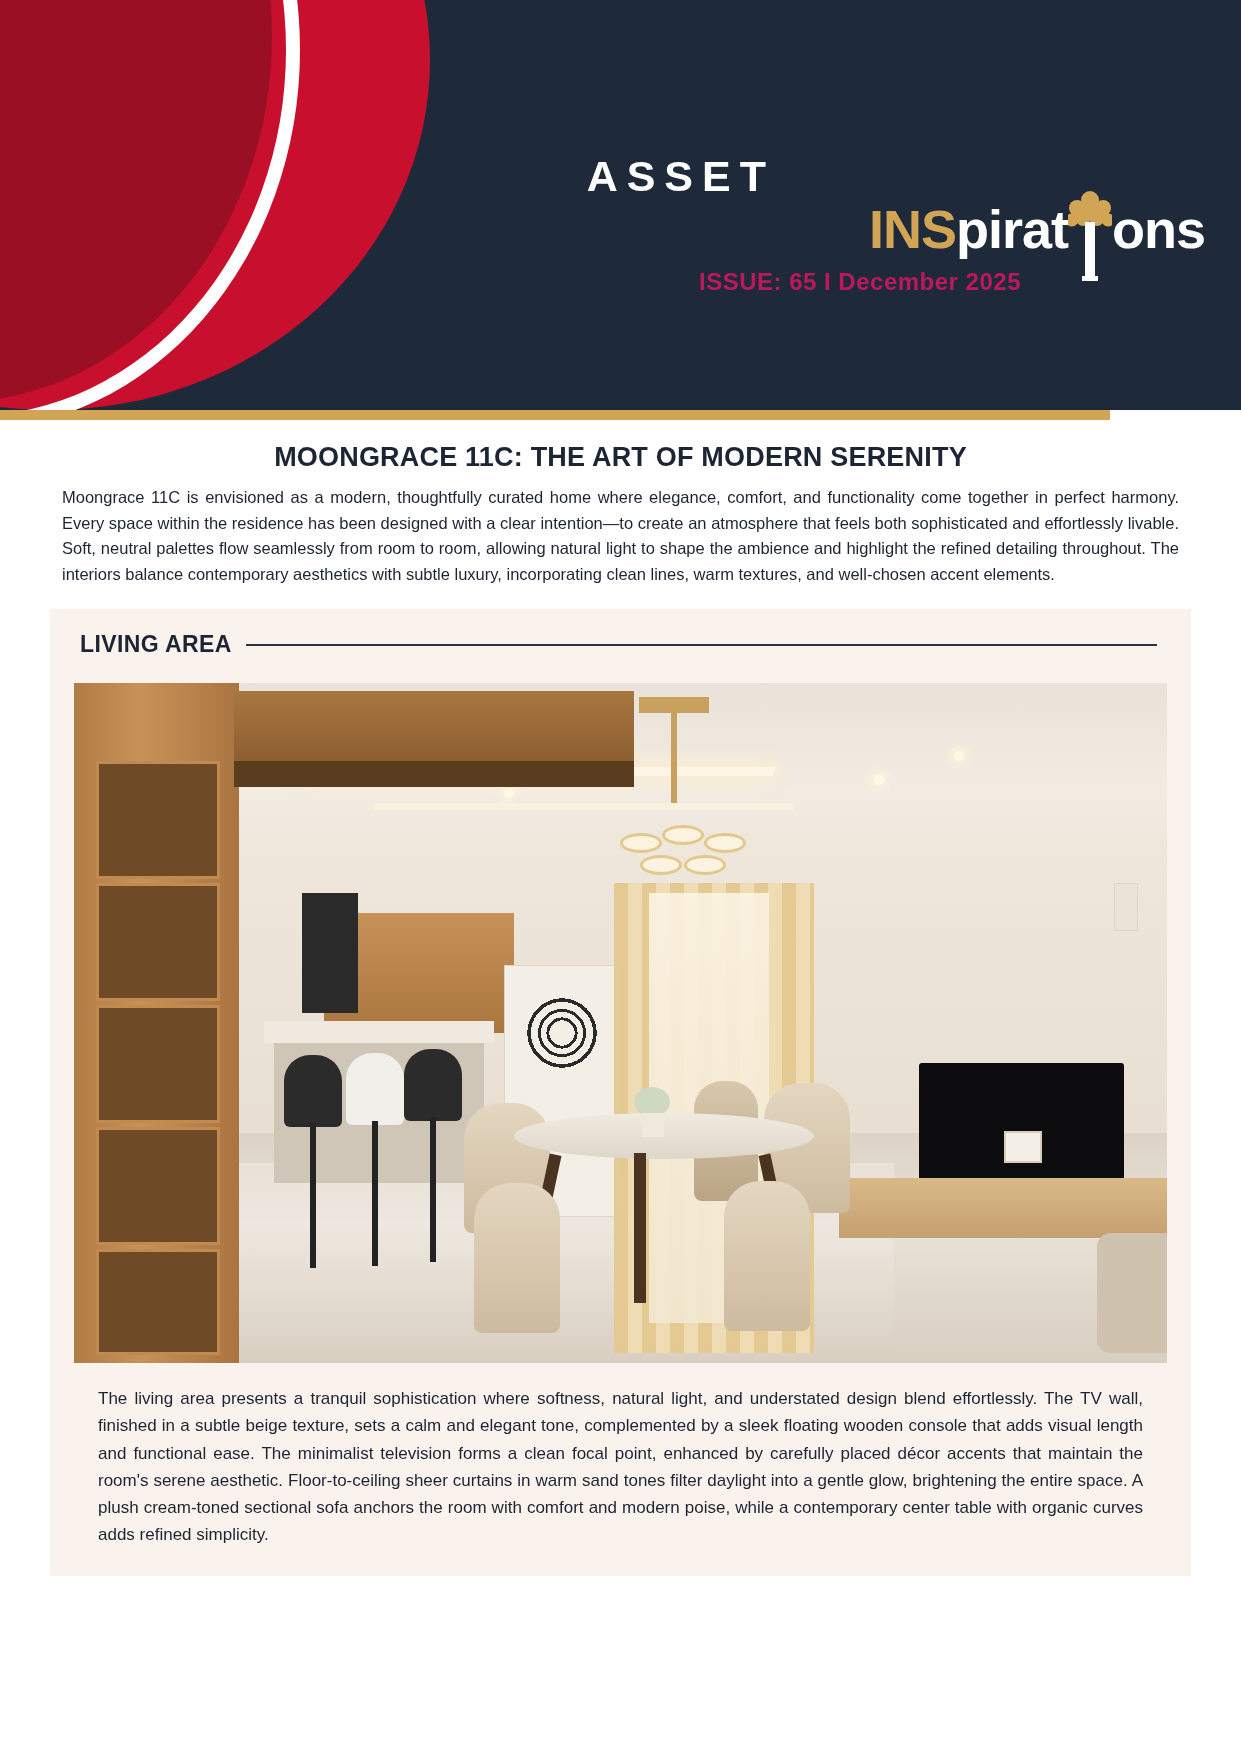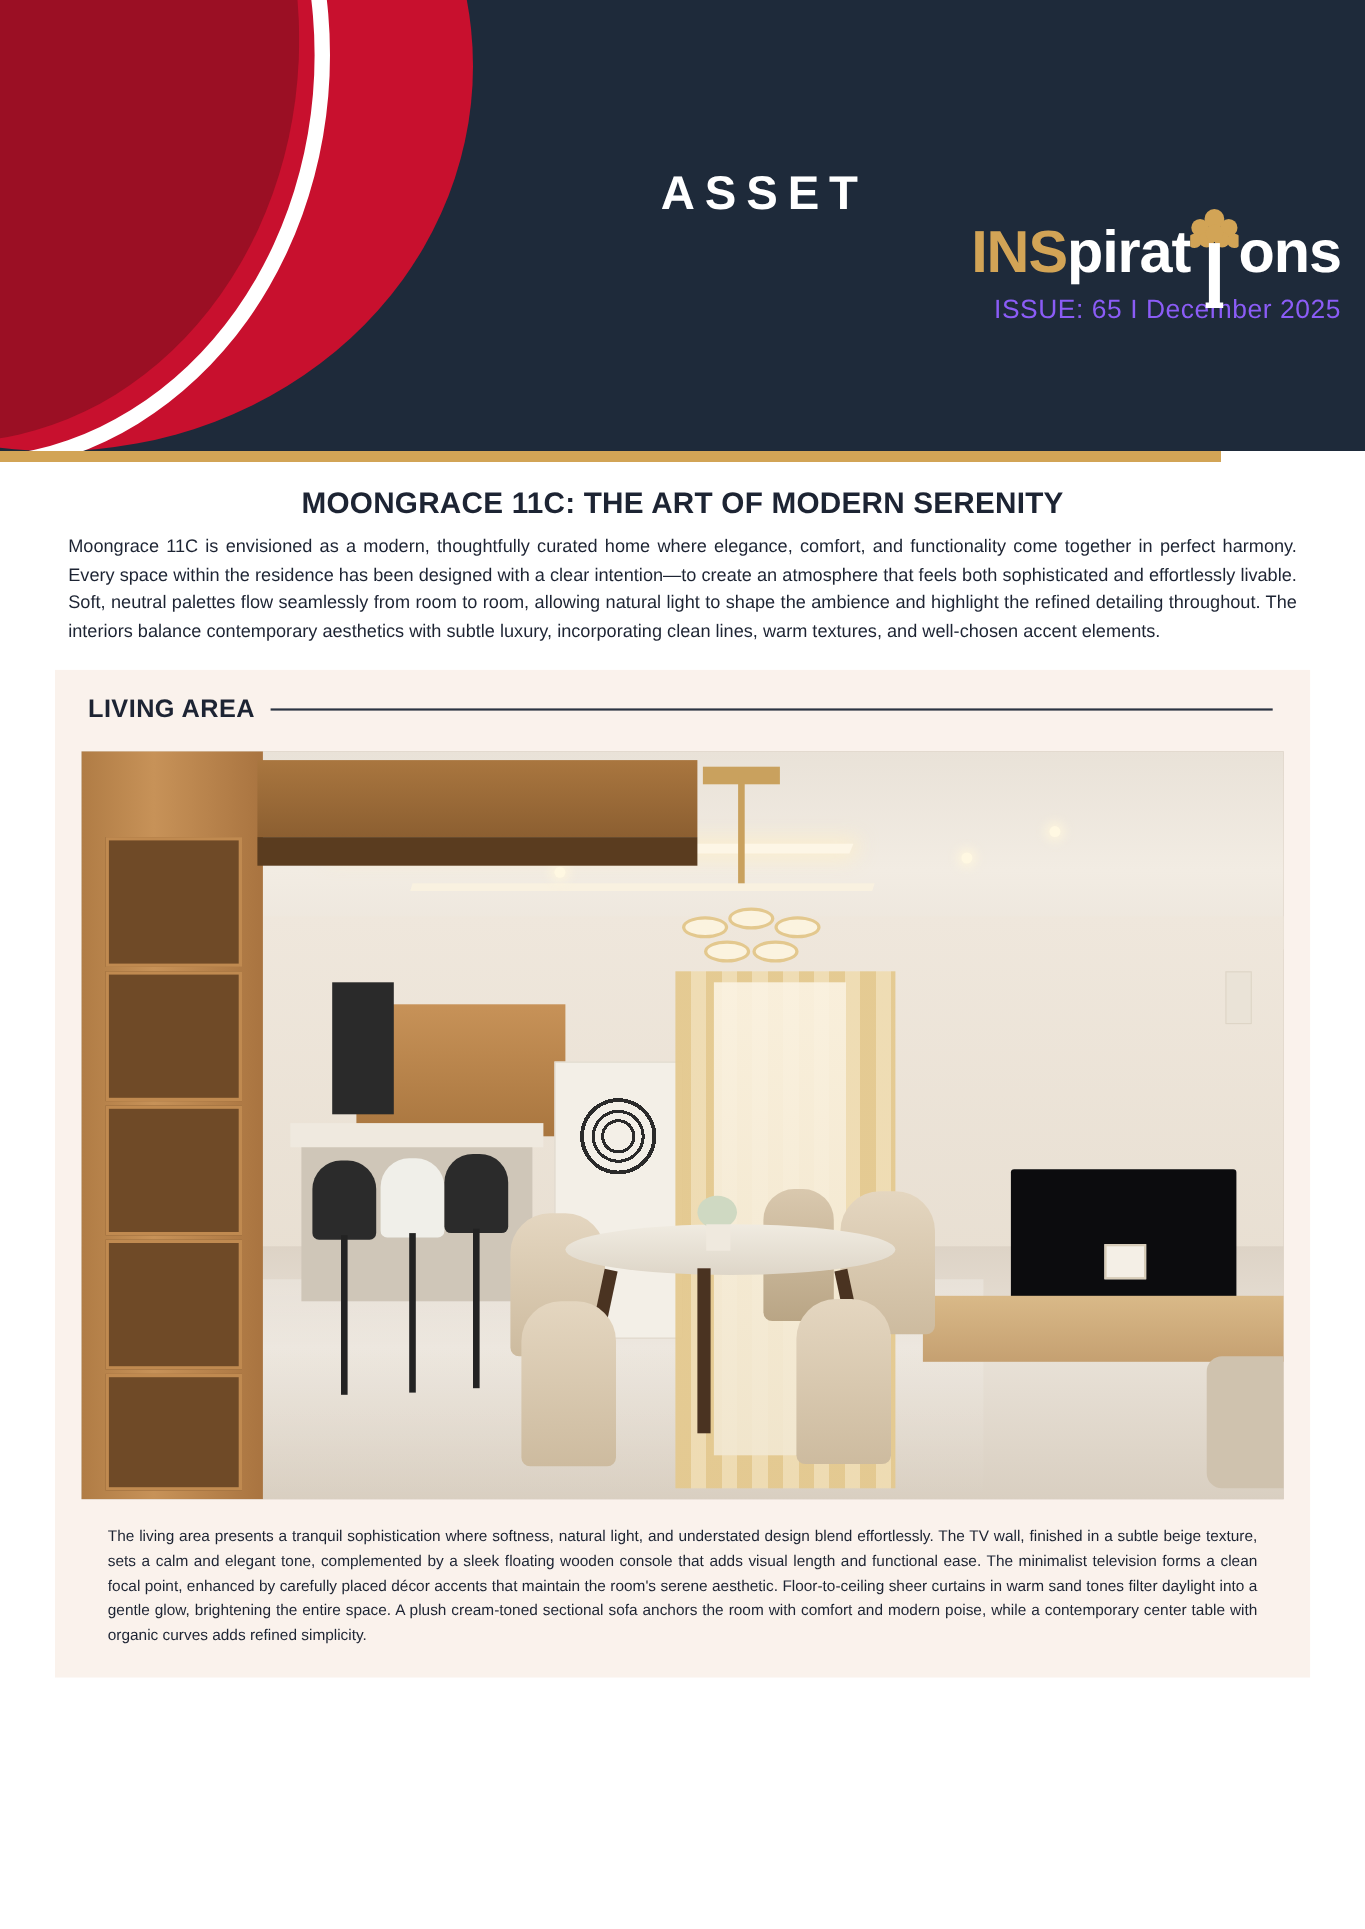--- a/index.html
+++ b/index.html
@@ -66,21 +66,21 @@
     position: absolute;
     left: 0;
     top: 410px;
     width: 1110px;
     height: 10px;
     background: #d2a456;
   }
 
   .logo-block {
     position: absolute;
-    right: 22px;
+    right: 36px;
     top: 155px;
     width: 690px;
     text-align: right;
     z-index: 5;
   }
   .logo-asset {
     font-size: 43px;
     font-weight: bold;
     letter-spacing: 9px;
     color: #ffffff;
@@ -106,23 +106,24 @@
     vertical-align: baseline;
   }
   .logo-tree-wrap svg {
     position: absolute;
     left: 0;
     top: -62px;
   }
   .issue-line {
     margin-top: 12px;
     font-size: 24px;
-    font-weight: normal;
-    color: #8b5cf6;
+    font-weight: bold;
+    color: #be185d;
     letter-spacing: 0.5px;
+    text-align: center;
   }
 
   
   .article {
     padding: 22px 62px 0 62px;
   }
   .article-title {
     text-align: center;
     font-size: 27px;
     font-weight: bold;
@@ -312,21 +313,21 @@
     background: #f4efe6; border: 2px solid #d8cdb9;
   }
   .ph-speaker {
     position: absolute; left: 1040px; top: 200px; width: 22px; height: 46px;
     background: #eae3d7; border: 1px solid #ded5c6;
   }
 
   
   .caption {
     margin: 22px 24px 0 24px;
-    font-size: 14px;
+    font-size: 17px;
     line-height: 1.6;
     text-align: justify;
     color: #1d2433;
   }
 </style>
 </head>
 <body>
 
 <div class="header">
   <div class="header-dark"></div>

